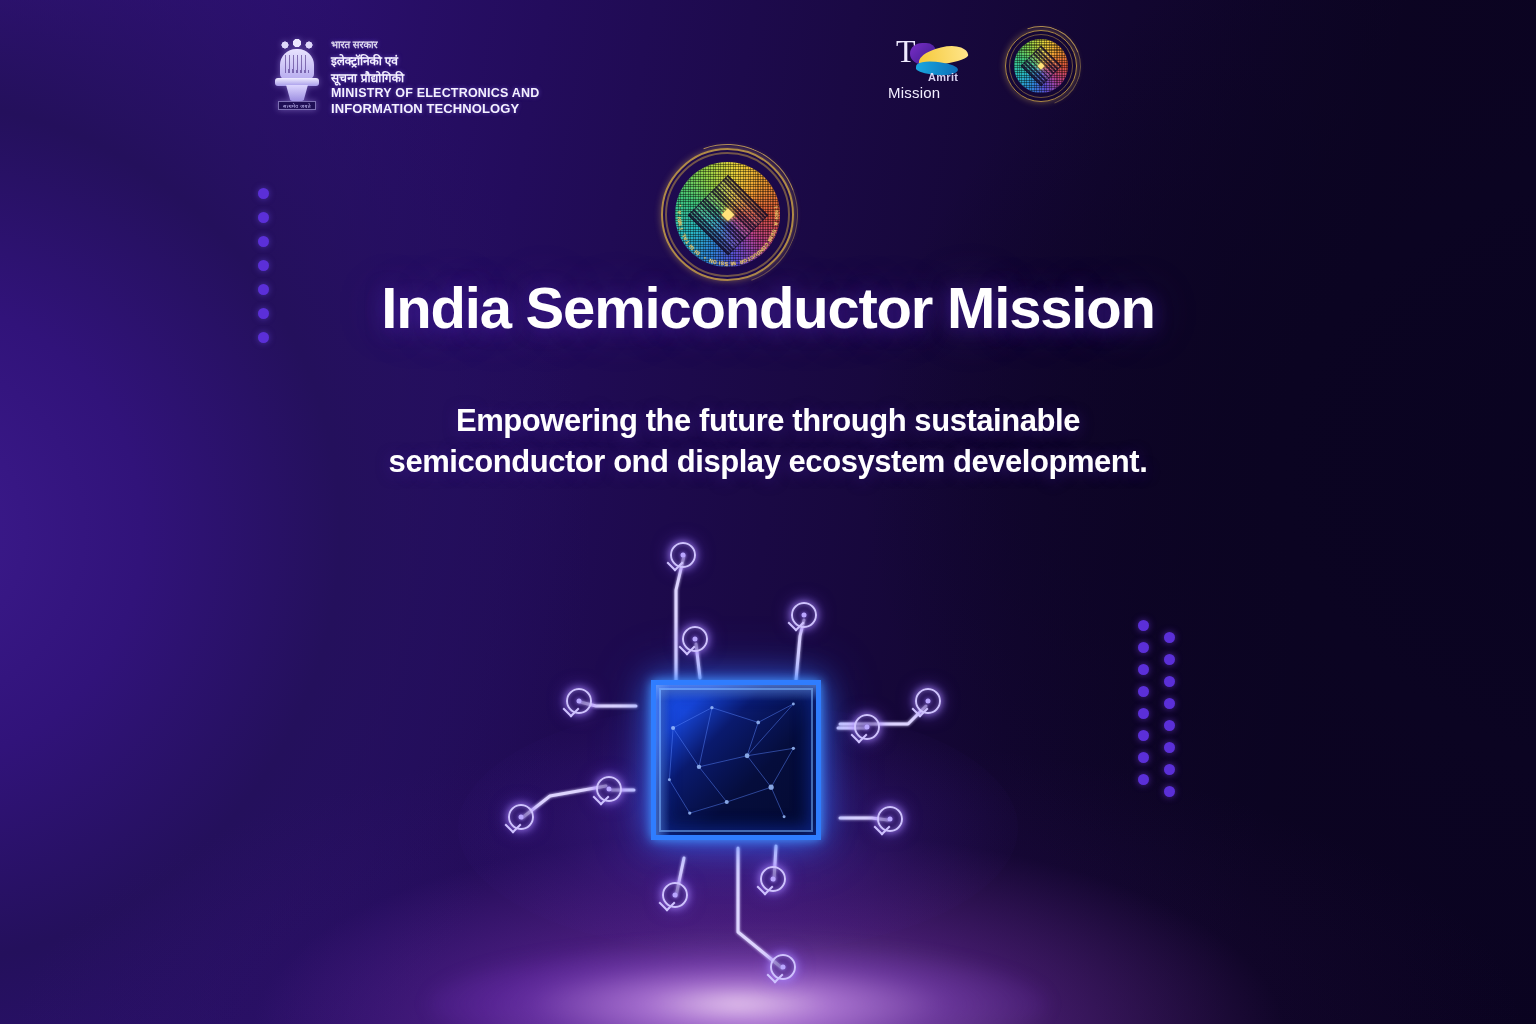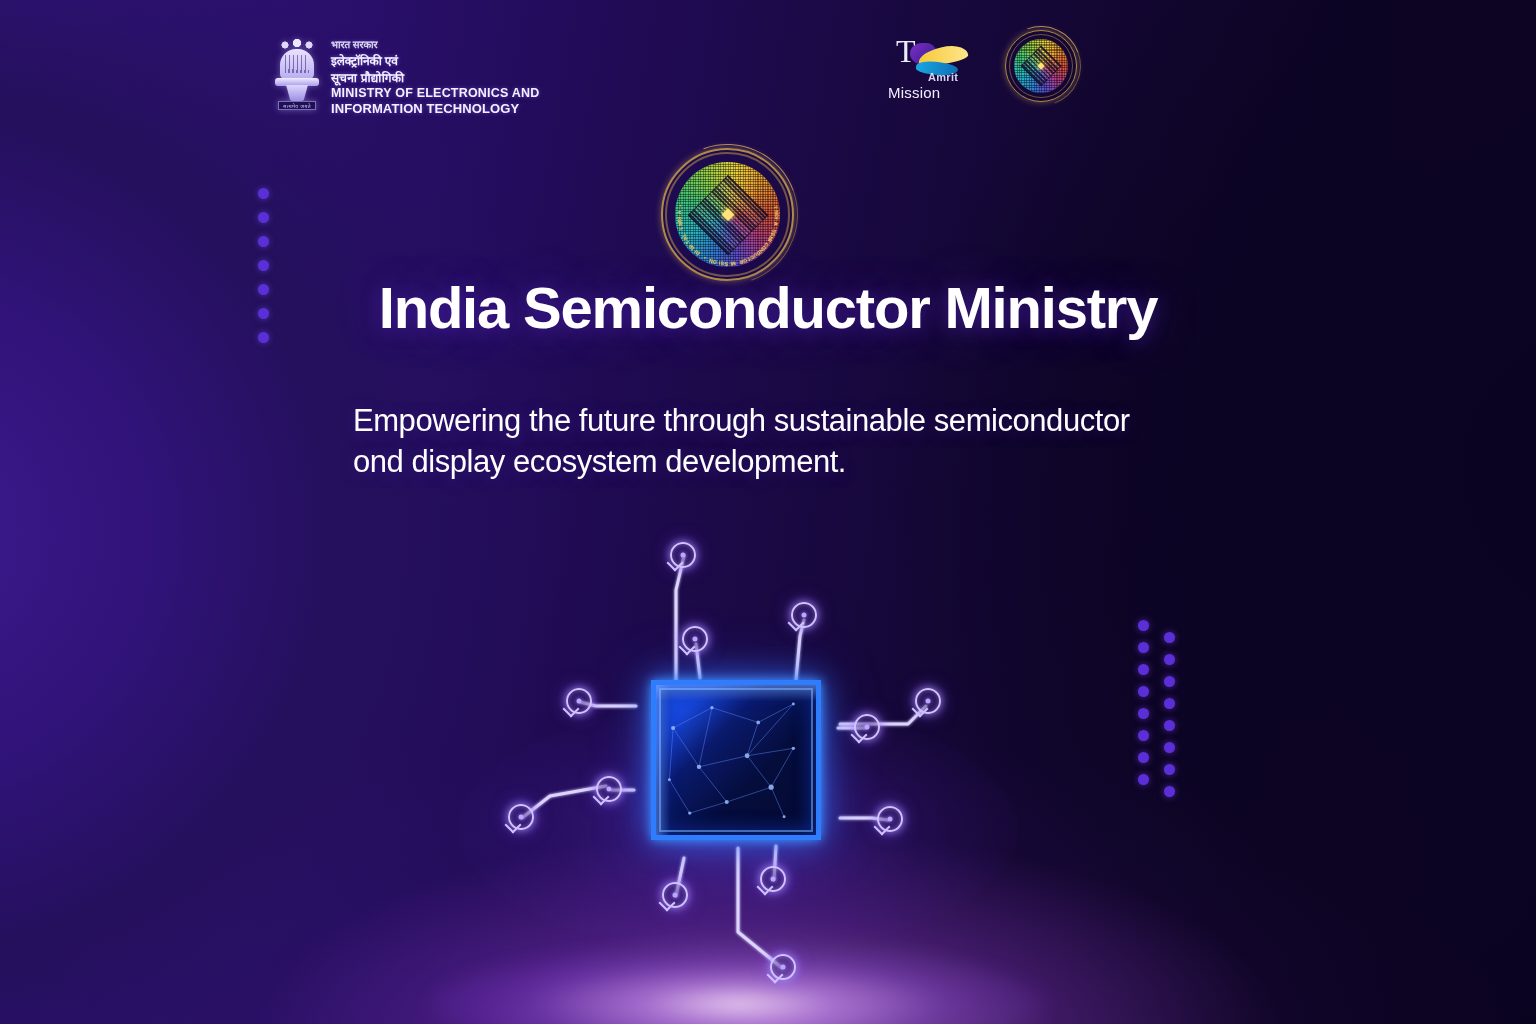--- a/index.html
+++ b/index.html
@@ -239,22 +239,22 @@
   
   #headline{
     position:absolute; left:50%; top:278px; transform:translateX(-50%);
     width:1100px; text-align:center;
     font-size:58px; line-height:1.02; font-weight:700; color:#ffffff;
     letter-spacing:-1.2px;
     text-shadow:0 2px 18px rgba(70,30,160,.75), 0 0 50px rgba(140,100,255,.28);
   }
   #subheadline{
     position:absolute; left:50%; top:400px; transform:translateX(-50%);
-    width:830px; text-align:left;
-    font-size:31px; line-height:1.33; font-weight:400; color:#ffffff;
+    width:830px; text-align:center;
+    font-size:31px; line-height:1.33; font-weight:700; color:#ffffff;
     letter-spacing:-.45px;
     text-shadow:0 2px 14px rgba(60,25,140,.7);
   }
 
   
   #dots-left{ position:absolute; left:258px; top:188px; }
   #dots-left i{
     display:block; width:11px; height:11px; border-radius:50%;
     background:#5a3fcf; margin-bottom:13px;
     box-shadow:0 0 6px rgba(110,80,230,.55);
@@ -427,21 +427,21 @@
         <span style="transform: rotate(162.727deg) translate(52px) rotate(90deg);">I</span>
         <span style="transform: rotate(167.273deg) translate(52px) rotate(90deg);">N</span>
         <span style="transform: rotate(171.818deg) translate(52px) rotate(90deg);">D</span>
         <span style="transform: rotate(176.364deg) translate(52px) rotate(90deg);">I</span>
         <span style="transform: rotate(180.909deg) translate(52px) rotate(90deg);">A</span>
         <span style="transform: rotate(185.455deg) translate(52px) rotate(90deg);"> </span>
         <span style="transform: rotate(190deg) translate(52px) rotate(90deg);">•</span>
       </div>
   </div>
 
-  <h1 id="headline">India Semiconductor Ministry</h1>
+  <h1 id="headline">India Semiconductor Mission</h1>
   <p id="subheadline">Empowering the future through sustainable semiconductor ond display ecosystem development.</p>
 
   <div id="dots-left">
       <i style="background: rgb(91, 47, 216);"></i>
       <i style="background: rgb(91, 47, 216);"></i>
       <i style="background: rgb(91, 47, 216);"></i>
       <i style="background: rgb(91, 47, 216);"></i>
       <i style="background: rgb(91, 47, 216);"></i>
       <i style="background: rgb(91, 47, 216);"></i>
       <i style="background: rgb(91, 47, 216);"></i>

